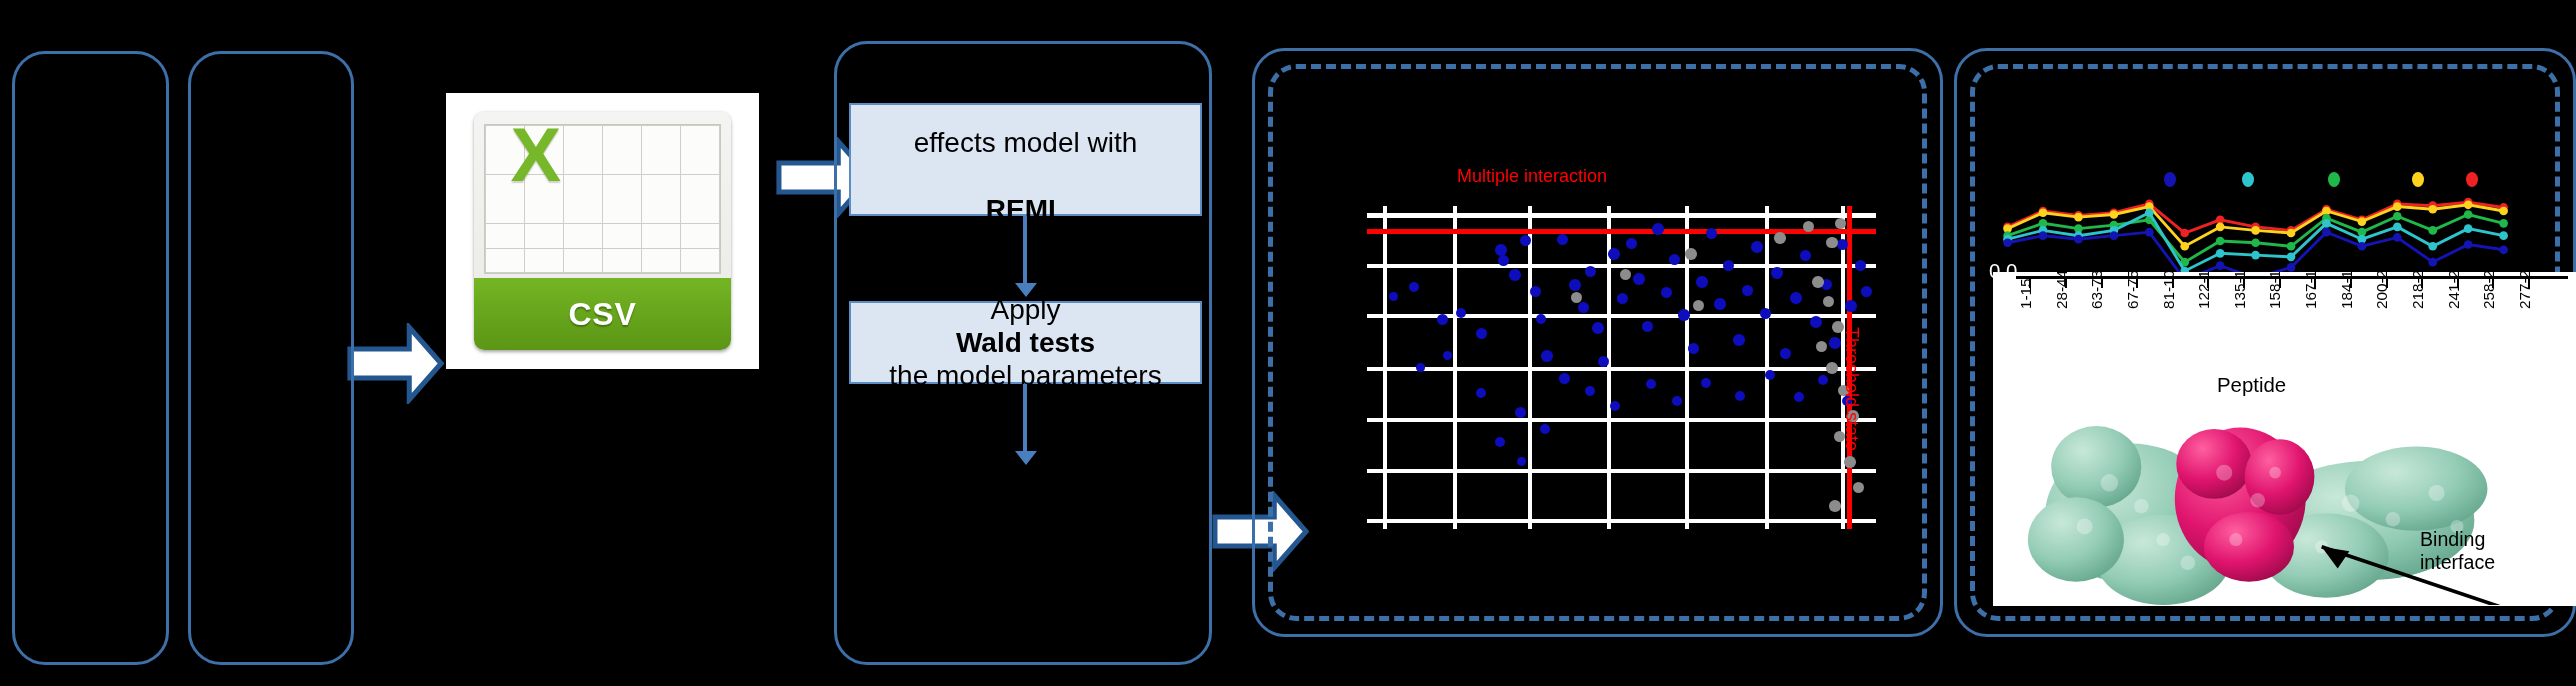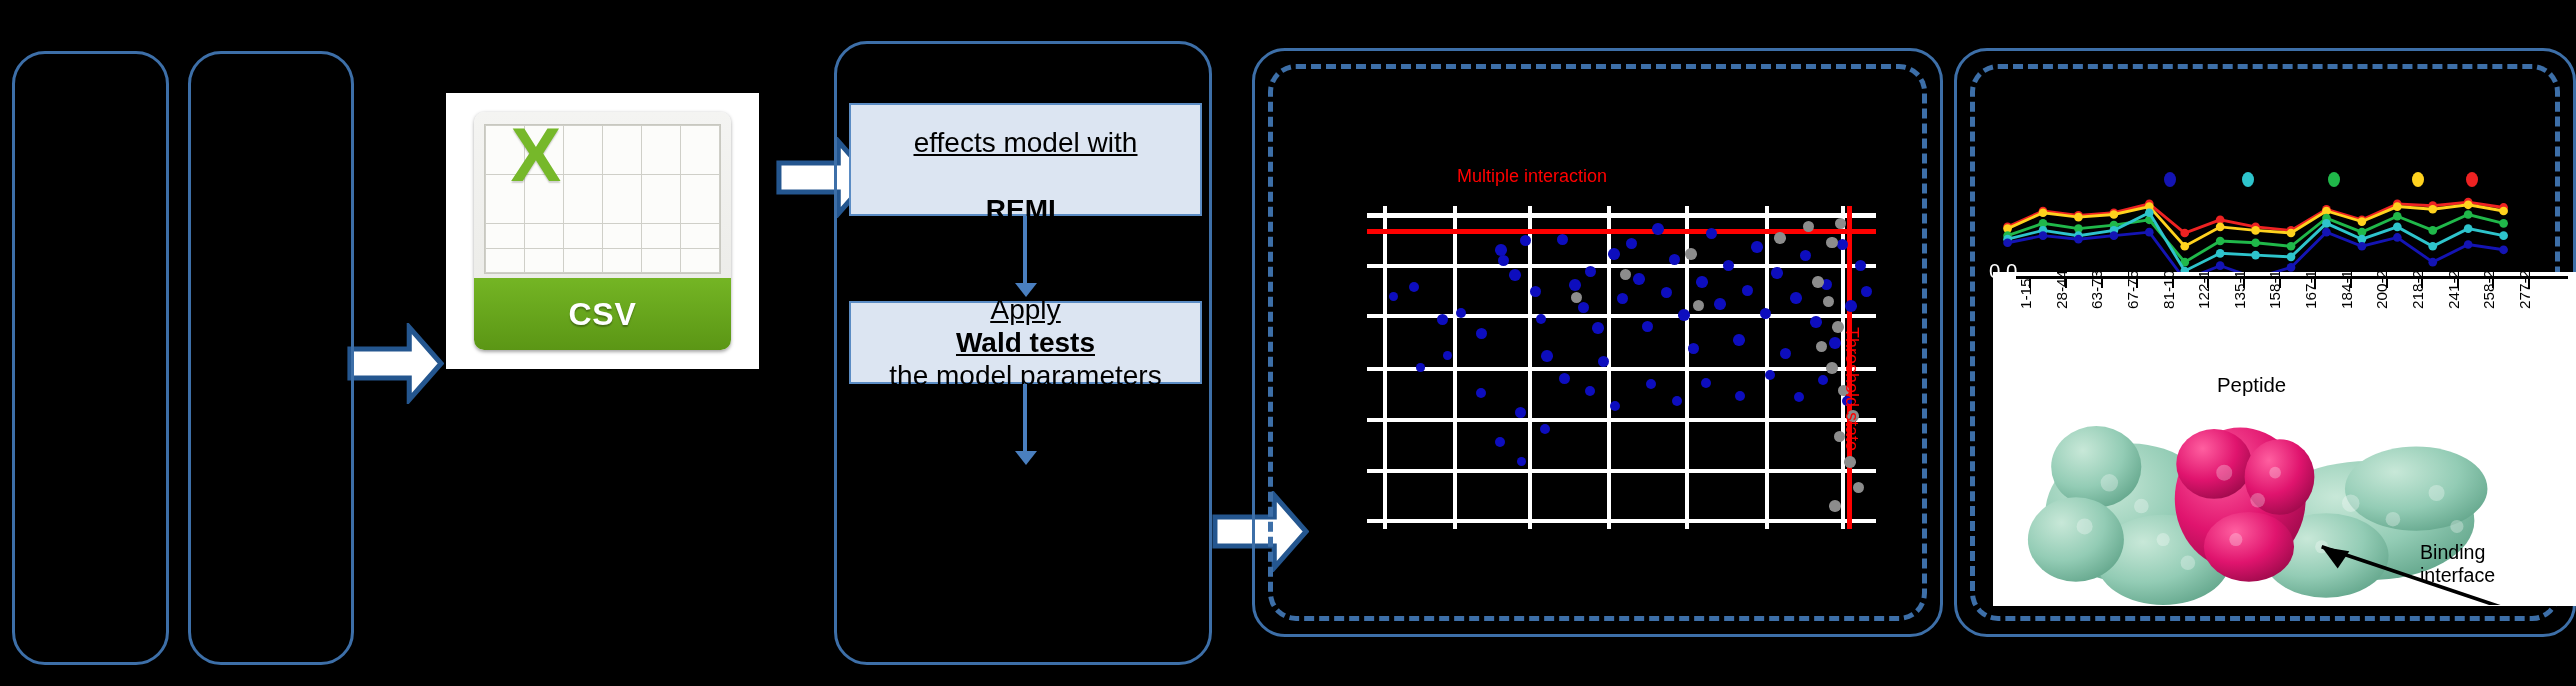--- a/index.html
+++ b/index.html
@@ -39,21 +39,21 @@
     position: absolute;
     background: #dce5f2;
     border: 2.2px solid #5b8cc4;
     color: #000;
     display: flex;
     align-items: center;
     justify-content: center;
     text-align: center;
     line-height: 1.18;
   }
-  .procbox span { display: block; padding: 0 5.8px; text-decoration: underline; }
+  .procbox span { display: block; padding: 0 5.8px; }
   .procbox b { font-weight: bold; }
 
   .vconn {
     position: absolute;
     width: 3.6px;
     background: #4a7fbf;
   }
   .vconn-head {
     position: absolute;
     width: 0; height: 0;
@@ -542,21 +542,21 @@
         <circle cx="296" cy="104" r="11"></circle>
           <circle cx="342" cy="142" r="10"></circle>
         <circle cx="312" cy="196" r="9"></circle>
           <circle cx="366" cy="104" r="8"></circle>
       </g>
 
       <line x1="680" y1="290" x2="430" y2="206" stroke="#000" stroke-width="5"></line>
       <polygon points="430,206 468,212 452,236" fill="#000"></polygon>
     </svg>
 
-    <div class="binding-lbl" style="left:427px; top:269px;">
+    <div class="binding-lbl" style="left:427px; top:256px;">
       <div>Binding</div>
       <div>interface</div>
     </div>
   </div>
 
   <div class="pep-ytick" style="left:1989px; top:260px; color:#ffffff;">0.0</div>
 
   <div style="position:absolute; left:1958px; top:189px; width:615px; height:87px;
               background:#000; z-index:-1;"></div>
 

